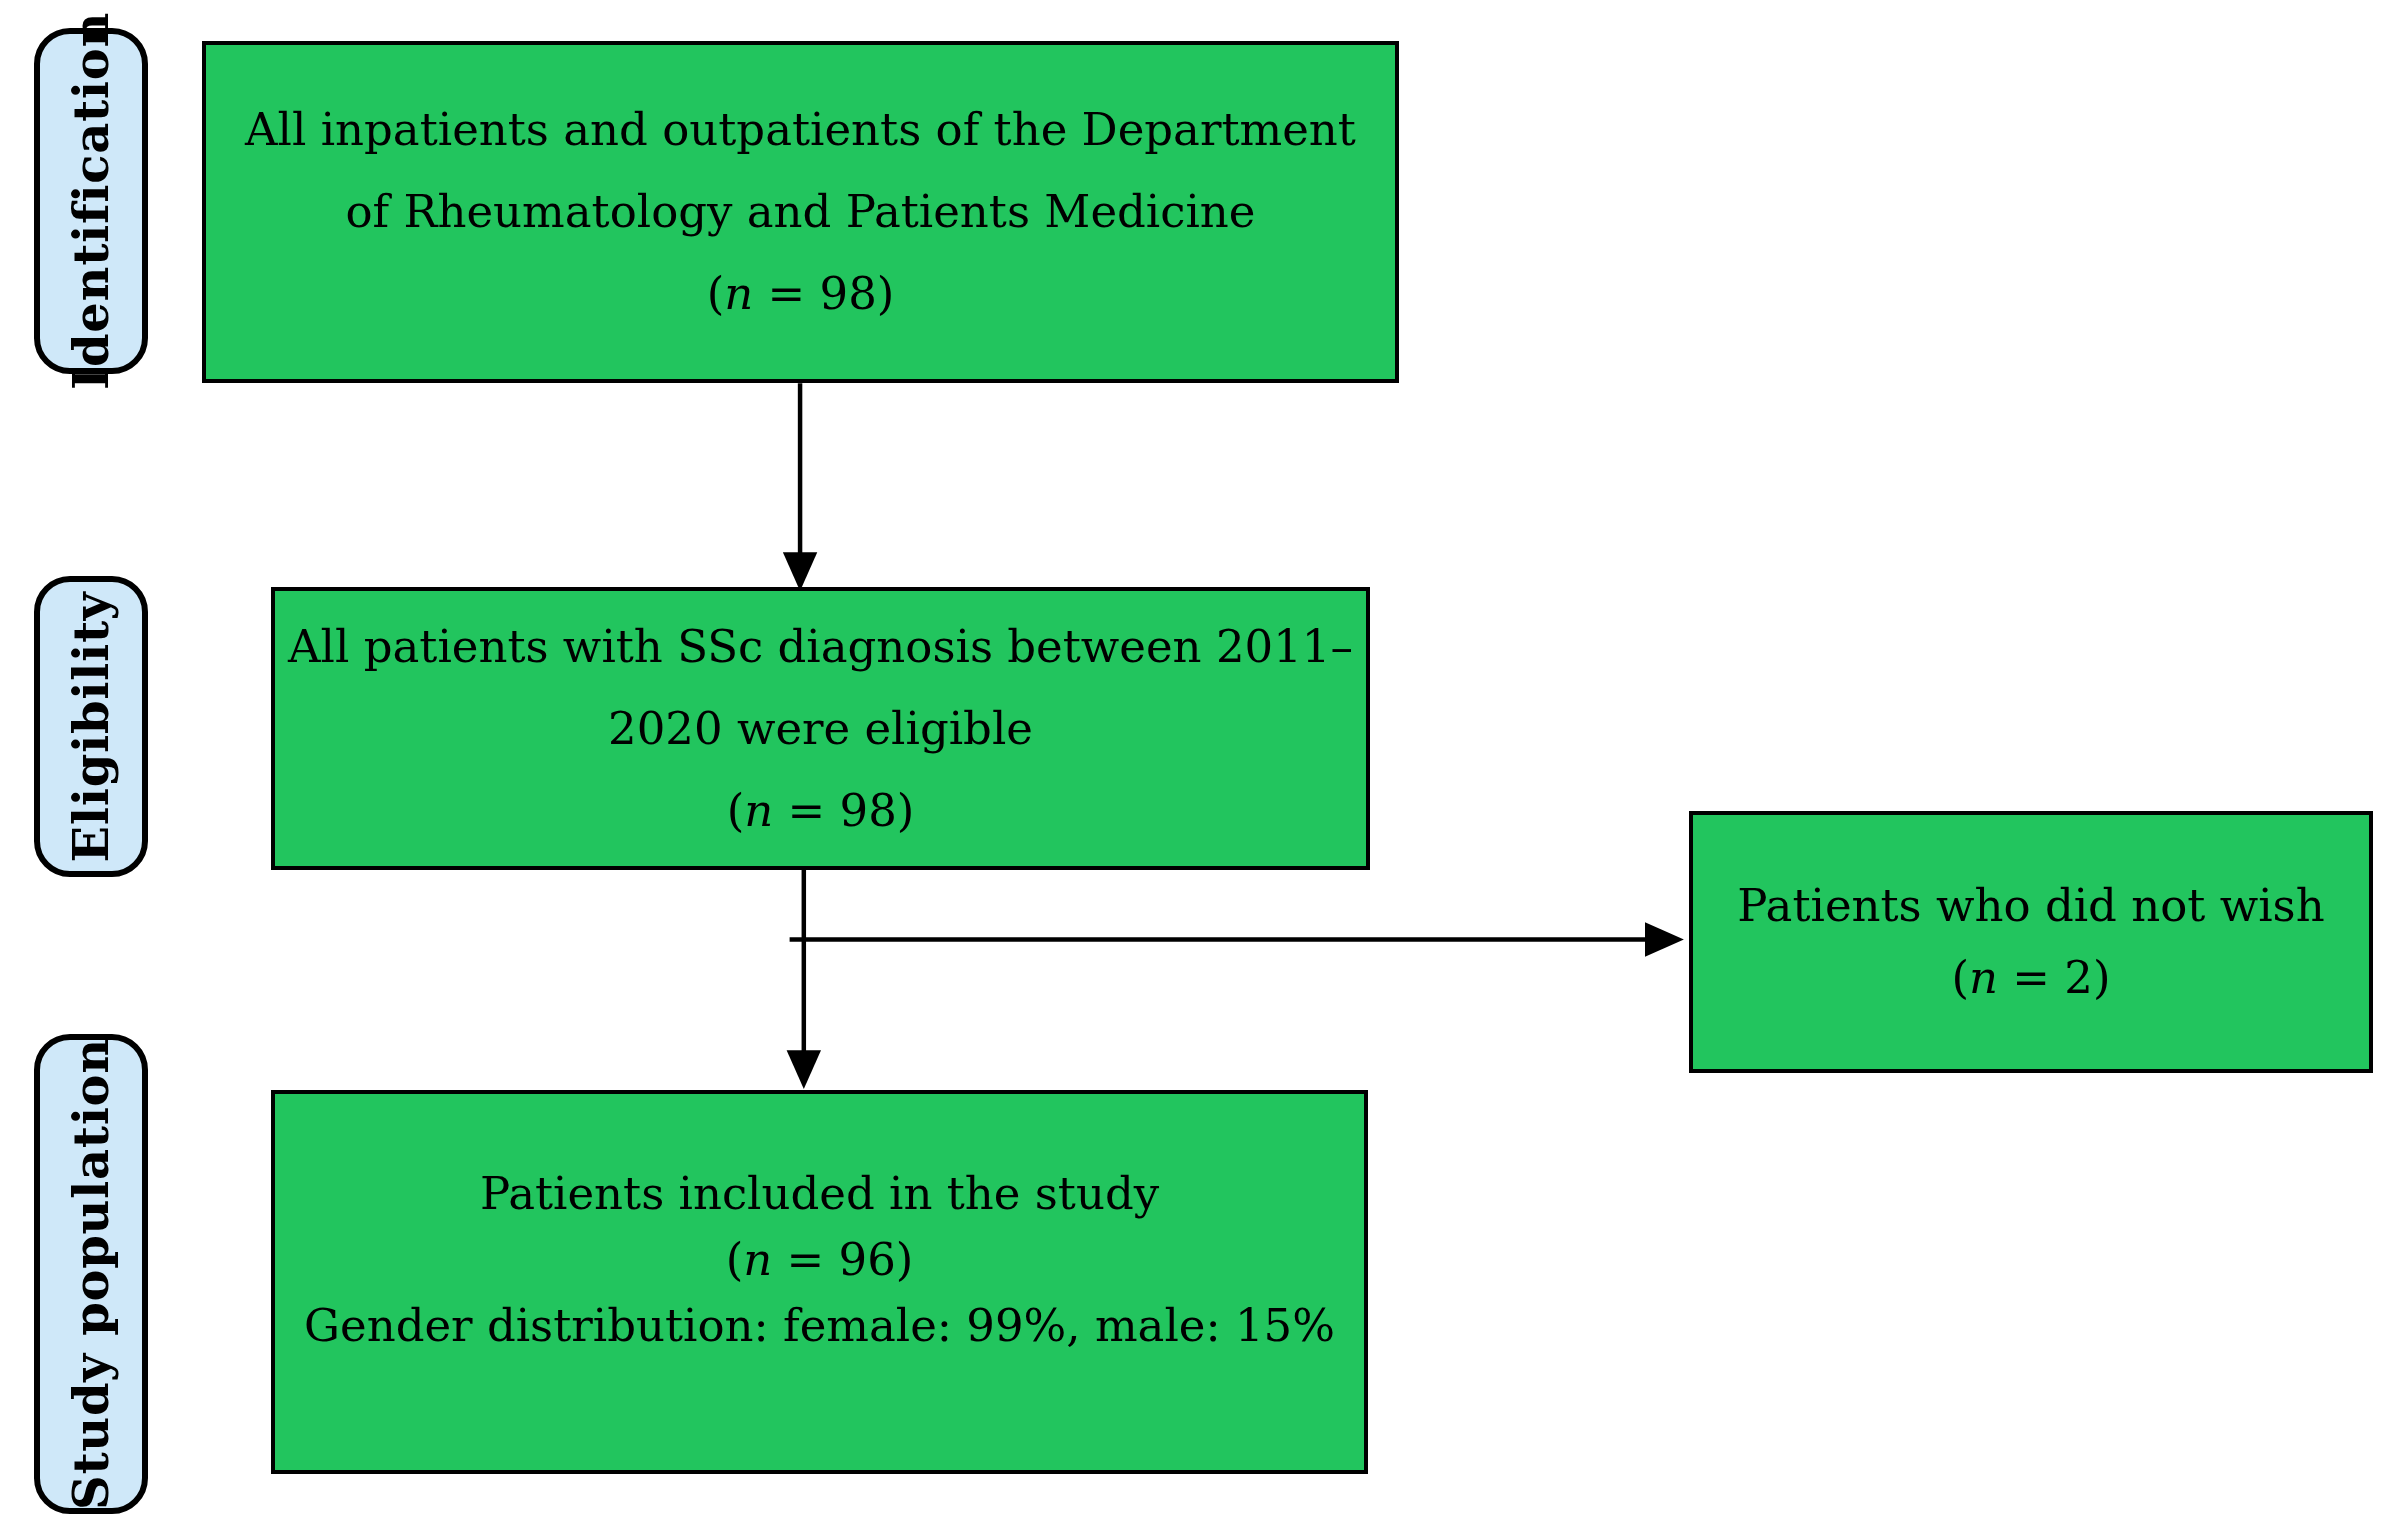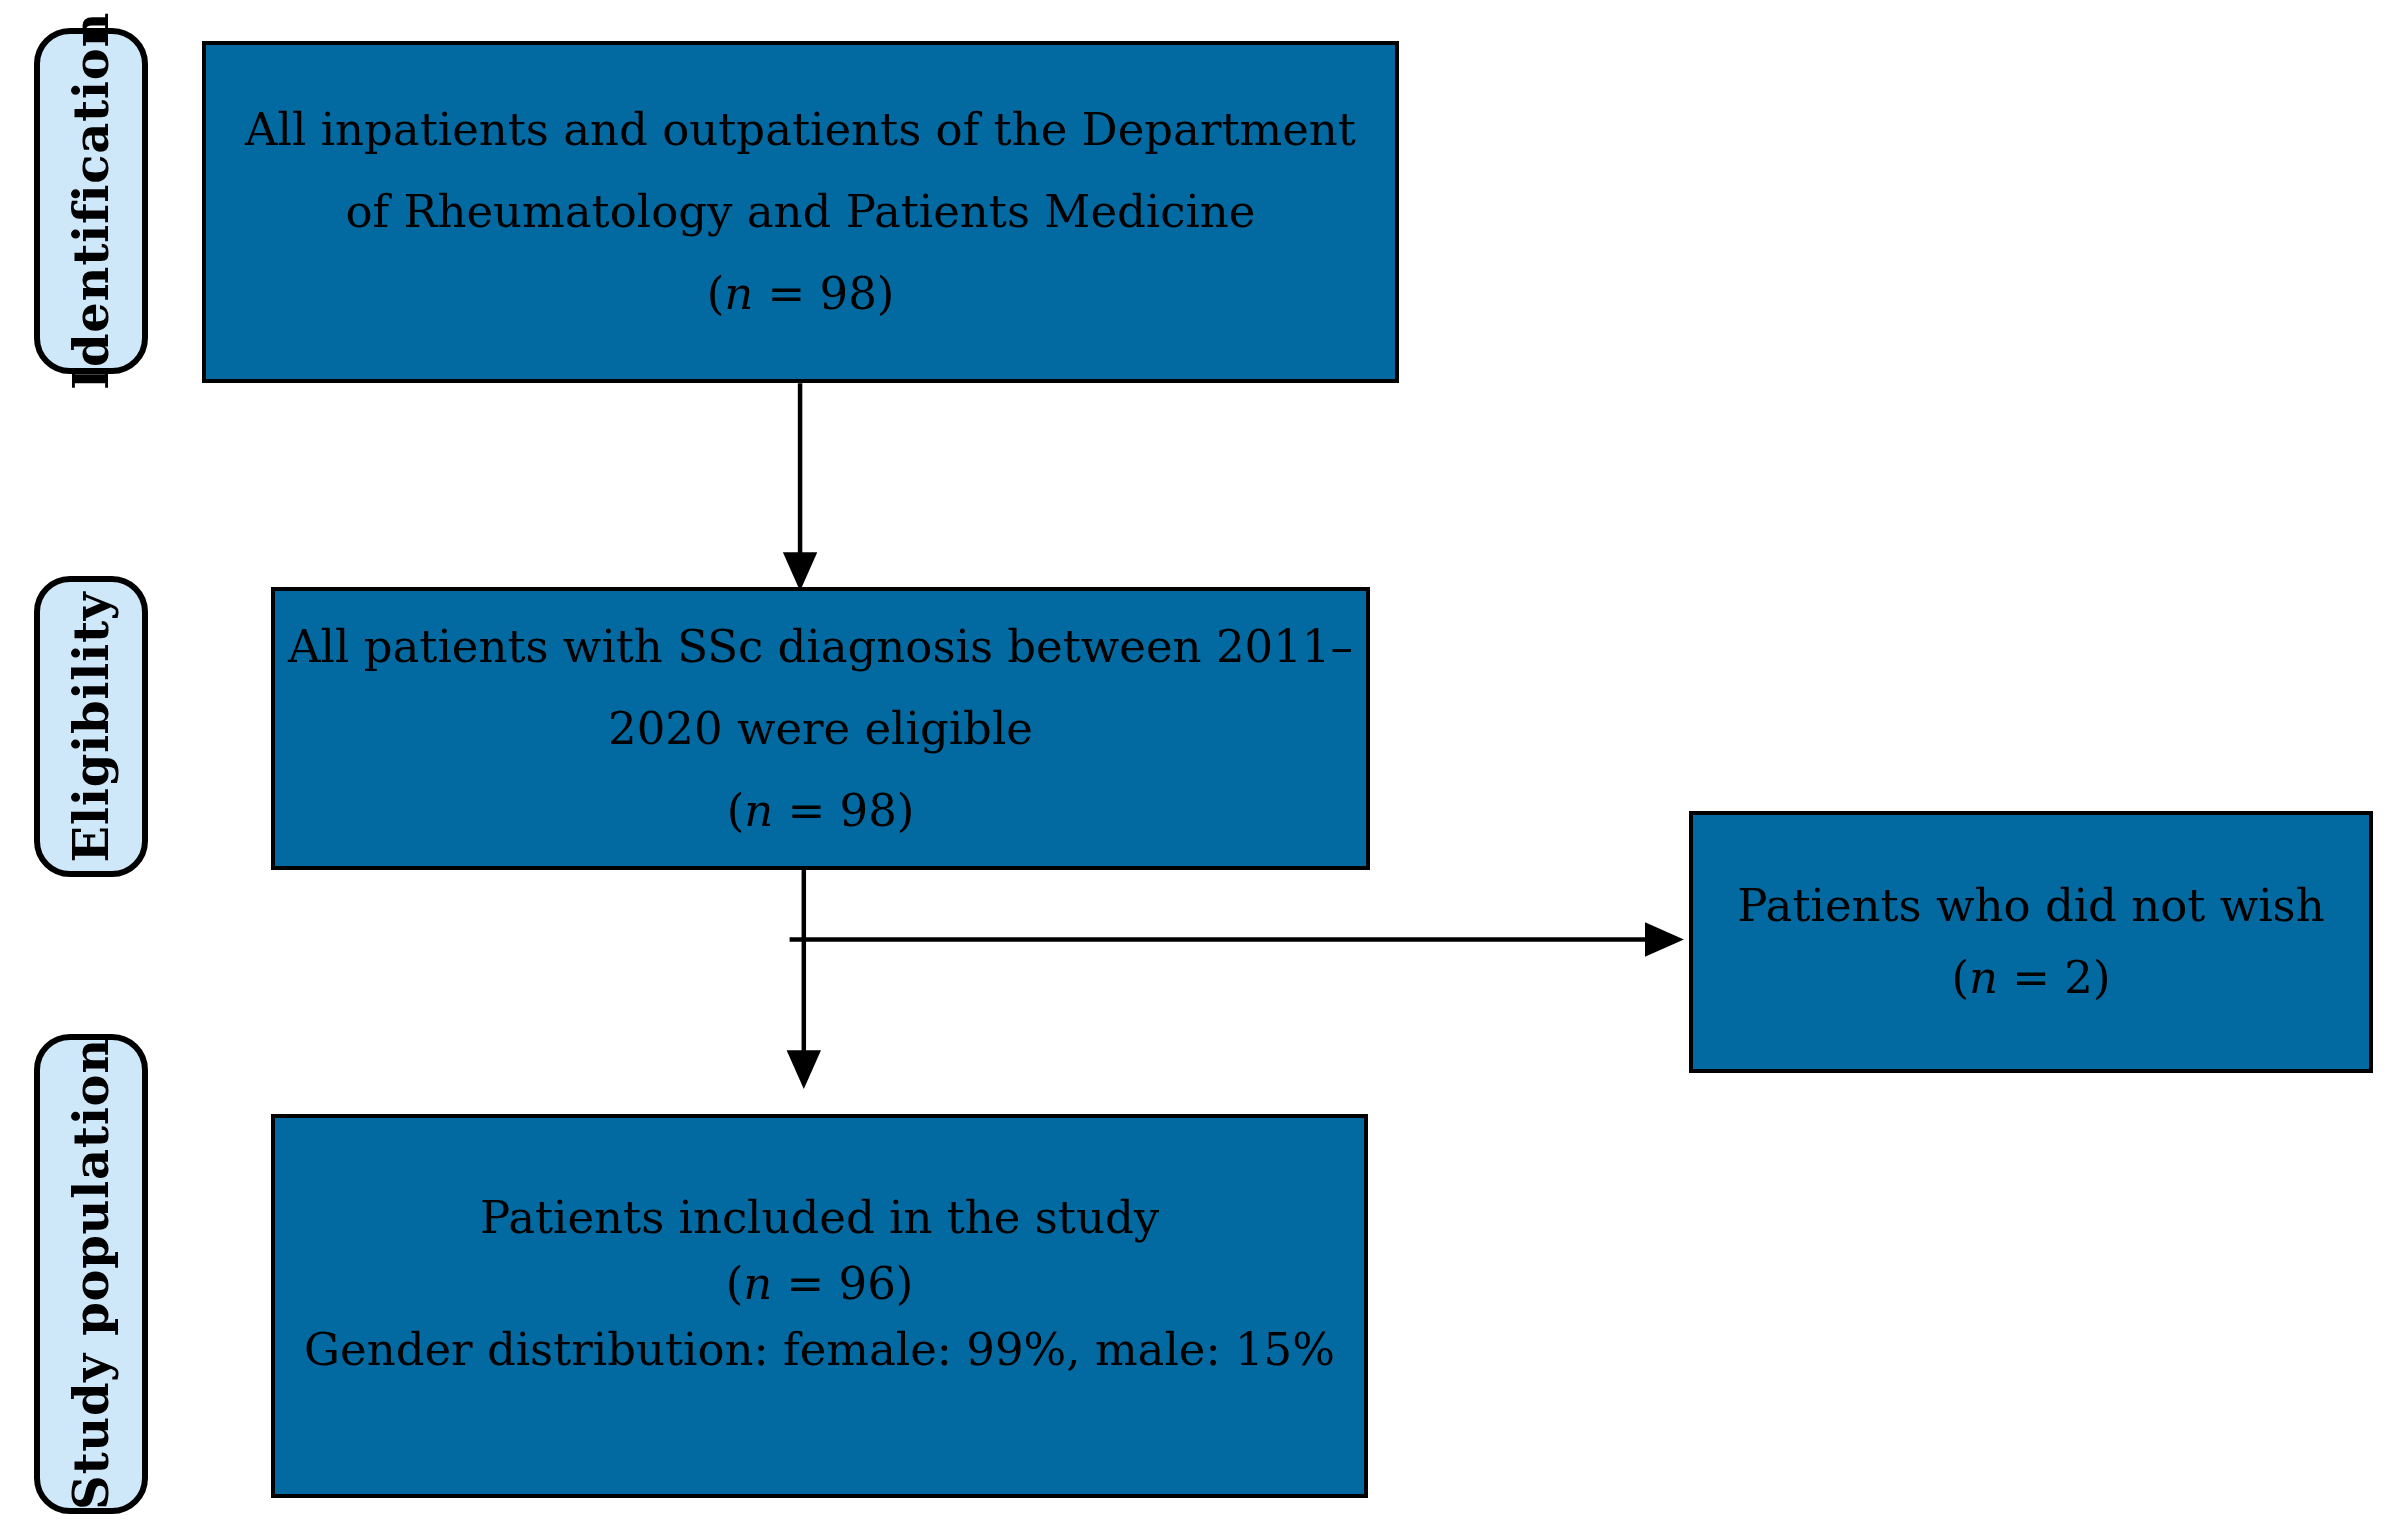--- a/index.html
+++ b/index.html
@@ -29,35 +29,35 @@
   }
   .stage-text {
     transform: rotate(-90deg);
     white-space: nowrap;
     font-weight: bold;
     font-size: 48px;
     letter-spacing: 0.7px;
   }
   .box {
     position: absolute;
-    background: #0369a1;
+    background: #22c55e;
     border: 4.5px solid var(--border, #000000);
     box-sizing: border-box;
     display: flex;
     flex-direction: column;
     justify-content: center;
     align-items: center;
     text-align: center;
     font-size: 45px;
   }
   .box .line { white-space: nowrap; }
   .box-identification .line { line-height: 82px; }
   .box-eligibility .line { line-height: 82px; text-align: center; }
   .box-excluded .line { line-height: 72px; text-align: right; }
-  .box-study-population { padding-bottom: 45px; margin-top: 24px; }
+  .box-study-population { padding-bottom: 45px; }
   .box-study-population .line { line-height: 66px; }
   .nvar { font-style: italic; }
 </style>
 </head>
 <body>
 
 <div class="canvas">
 
   <svg class="arrows" width="2389" height="1538" viewBox="0 0 3195 2056">
     <g>

